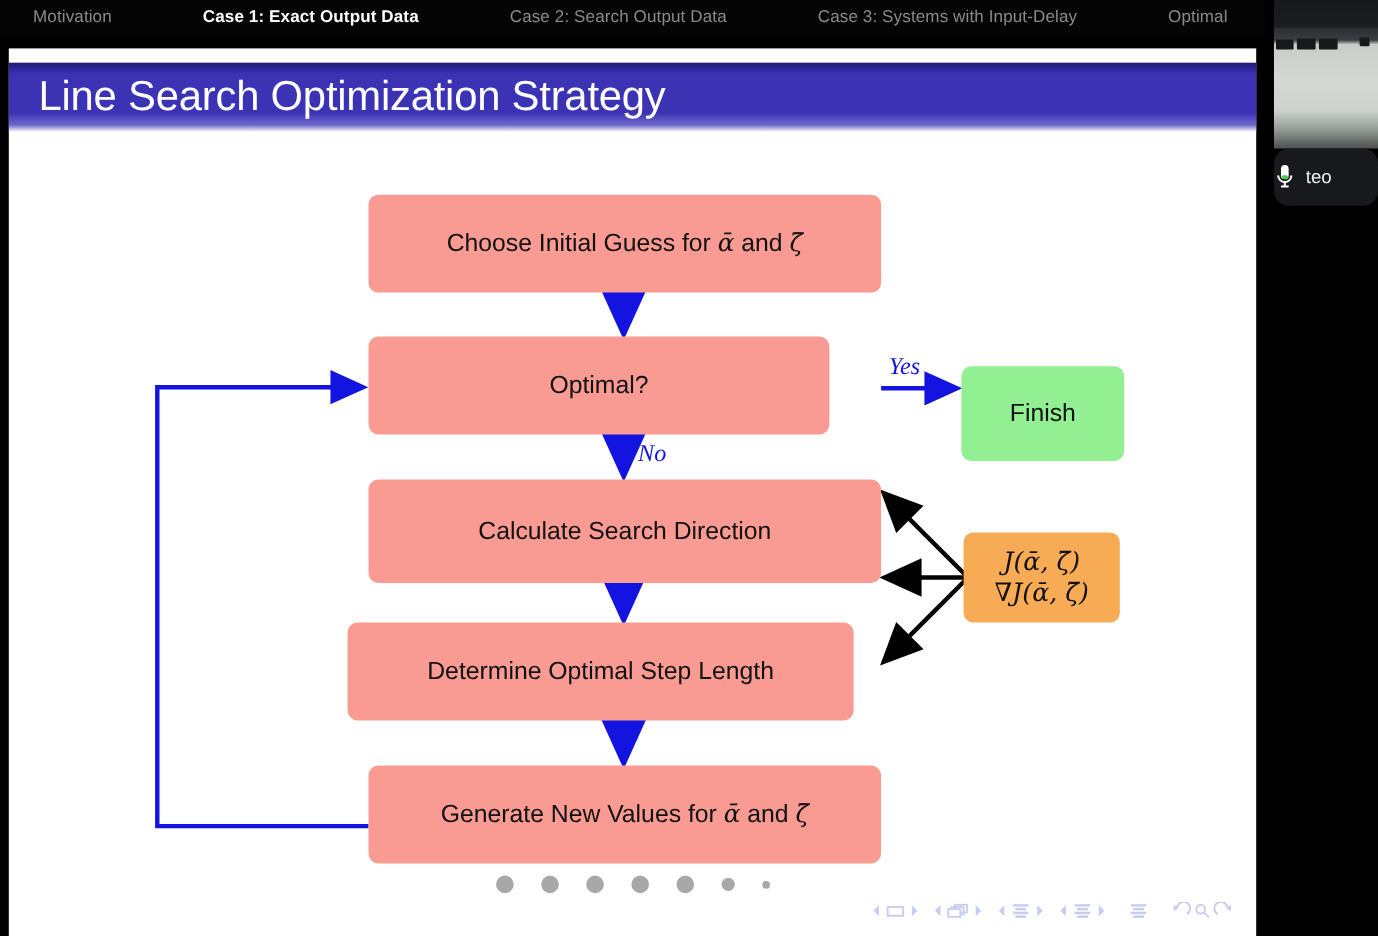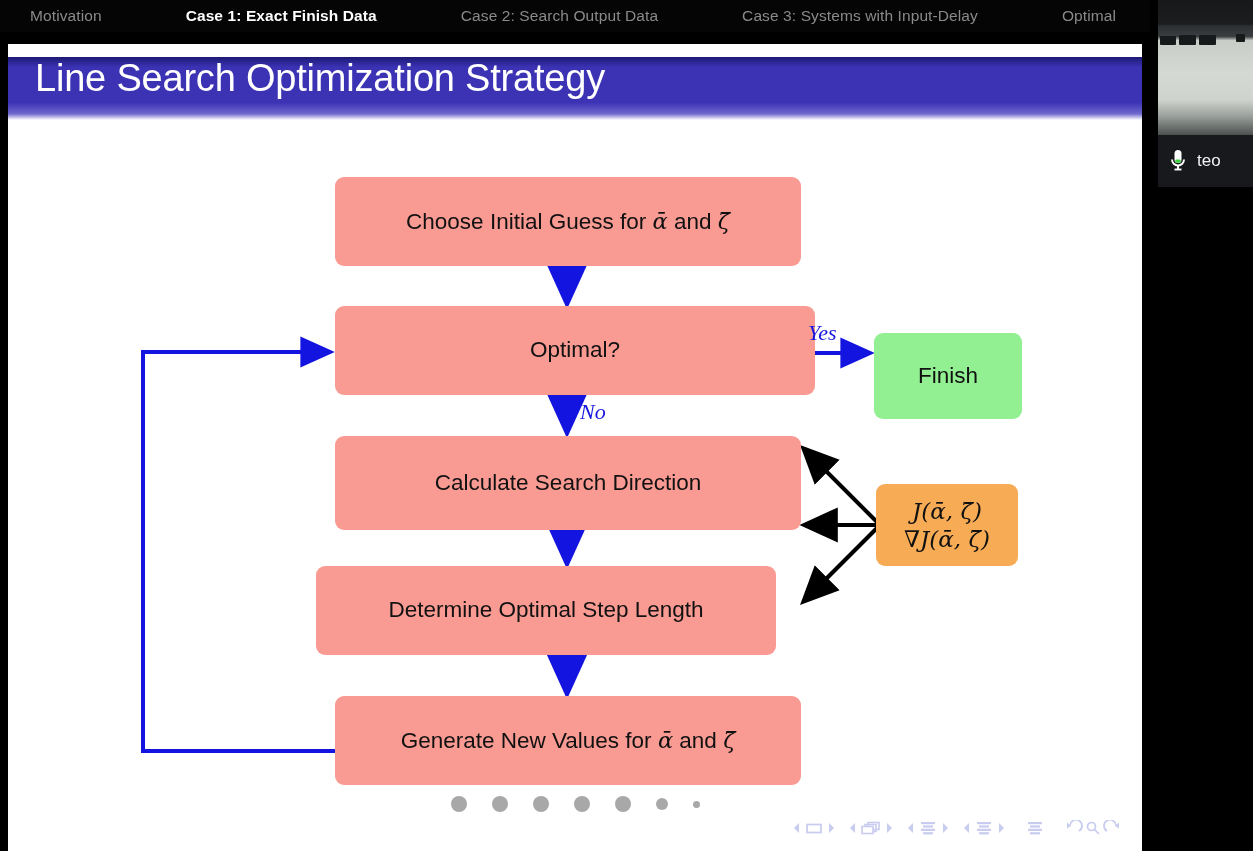--- a/index.html
+++ b/index.html
@@ -19,21 +19,21 @@
   .nav-sep { flex:1 1 auto; }
 
   
   #slide { position:absolute; left:8px; top:44px; width:1134px; height:807px;
            background:#ffffff; overflow:hidden; }
 
   
   #titlebar { position:absolute; left:0; top:13px; width:1162px; height:63px;
               background:linear-gradient(to bottom,
                  #1d1a73 0%, #3b32b4 16%, #3b32b4 72%, #6f68cd 90%, #ffffff 100%);
-              display:flex; align-items:flex-start; }
+              display:flex; align-items:center; }
   #slide-title { color:#ffffff; font-size:38px; padding-left:27px; letter-spacing:-.2px; }
 
   
   #chart { position:absolute; left:0; top:0; width:1134px; height:807px;padding-left:39px; }
 
   .node { position:absolute; border-radius:9px; display:flex;
           align-items:center; justify-content:center; text-align:center;
           color:#111111; }
   .node .lbl { font-size:22.5px; line-height:1.25; }
 
@@ -62,35 +62,35 @@
   
   #cam { position:absolute; left:1158px; top:0; width:95px; height:188px; overflow:hidden; }
   #cam-img { position:absolute; left:0; top:0; width:95px; height:135px;
              background:linear-gradient(to bottom,
                 #16181a 0%, #1b1d1f 18%,
                 #2c2f32 19%, #3a3e41 27%,
                 #c9cdc8 30%, #d5d9d4 55%,
                 #cfd3ce 74%, #9aa09b 86%, #4c5150 100%); }
   .key { position:absolute; background:#17191b; border-radius:1px; }
   #cam-bar { position:absolute; left:0; top:135px; width:95px; height:52px;
-             background:#17191c; display:flex; align-items:center; padding-left:10px; gap:9px; }
+             background:#17191c; display:flex; align-items:center; gap:9px;border-radius:14px; }
   #cam-name { color:#f2f2f2; font-size:17px; }
 </style>
 </head>
 <body>
 
 <div id="screen">
 
   <div id="presentation">
 
     <div id="navbar">
       <span class="nav-sep" style="max-width:30px"></span>
       <span class="nav-item">Motivation</span>
       <span class="nav-sep"></span>
-      <span class="nav-item active">Case 1: Exact Finish Data</span>
+      <span class="nav-item active">Case 1: Exact Output Data</span>
       <span class="nav-sep"></span>
       <span class="nav-item">Case 2: Search Output Data</span>
       <span class="nav-sep"></span>
       <span class="nav-item">Case 3: Systems with Input-Delay</span>
       <span class="nav-sep"></span>
       <span class="nav-item">Optimal</span>
       <span class="nav-sep" style="max-width:34px"></span>
     </div>
 
     <div id="slide">
@@ -122,21 +122,21 @@
 
           <line x1="872" y1="481" x2="796" y2="405" stroke="#000000" stroke-width="4" marker-end="url(#blkhead)"></line>
           <line x1="872" y1="481" x2="797" y2="481" stroke="#000000" stroke-width="4" marker-end="url(#blkhead)"></line>
           <line x1="872" y1="481" x2="796" y2="557" stroke="#000000" stroke-width="4" marker-end="url(#blkhead)"></line>
         </svg>
 
         <div class="node pink" style="left:327px;top:133px;width:466px;height:89px;">
           <span class="lbl">Choose Initial Guess for <span class="mathsym">ᾱ</span> and <span class="mathsym">ζ̄</span></span>
         </div>
 
-        <div class="node pink" style="left:327px;top:262px;width:480px;height:89px;">
+        <div class="node pink" style="left:327px;top:262px;width:419px;height:89px;">
           <span class="lbl">Optimal?</span>
         </div>
 
         <div class="node green" style="left:866px;top:265px;width:148px;height:86px;margin-top:24px;">
           <span class="lbl">Finish</span>
         </div>
 
         <div class="node pink" style="left:327px;top:392px;width:466px;height:94px;">
           <span class="lbl">Calculate Search Direction</span>
         </div>

